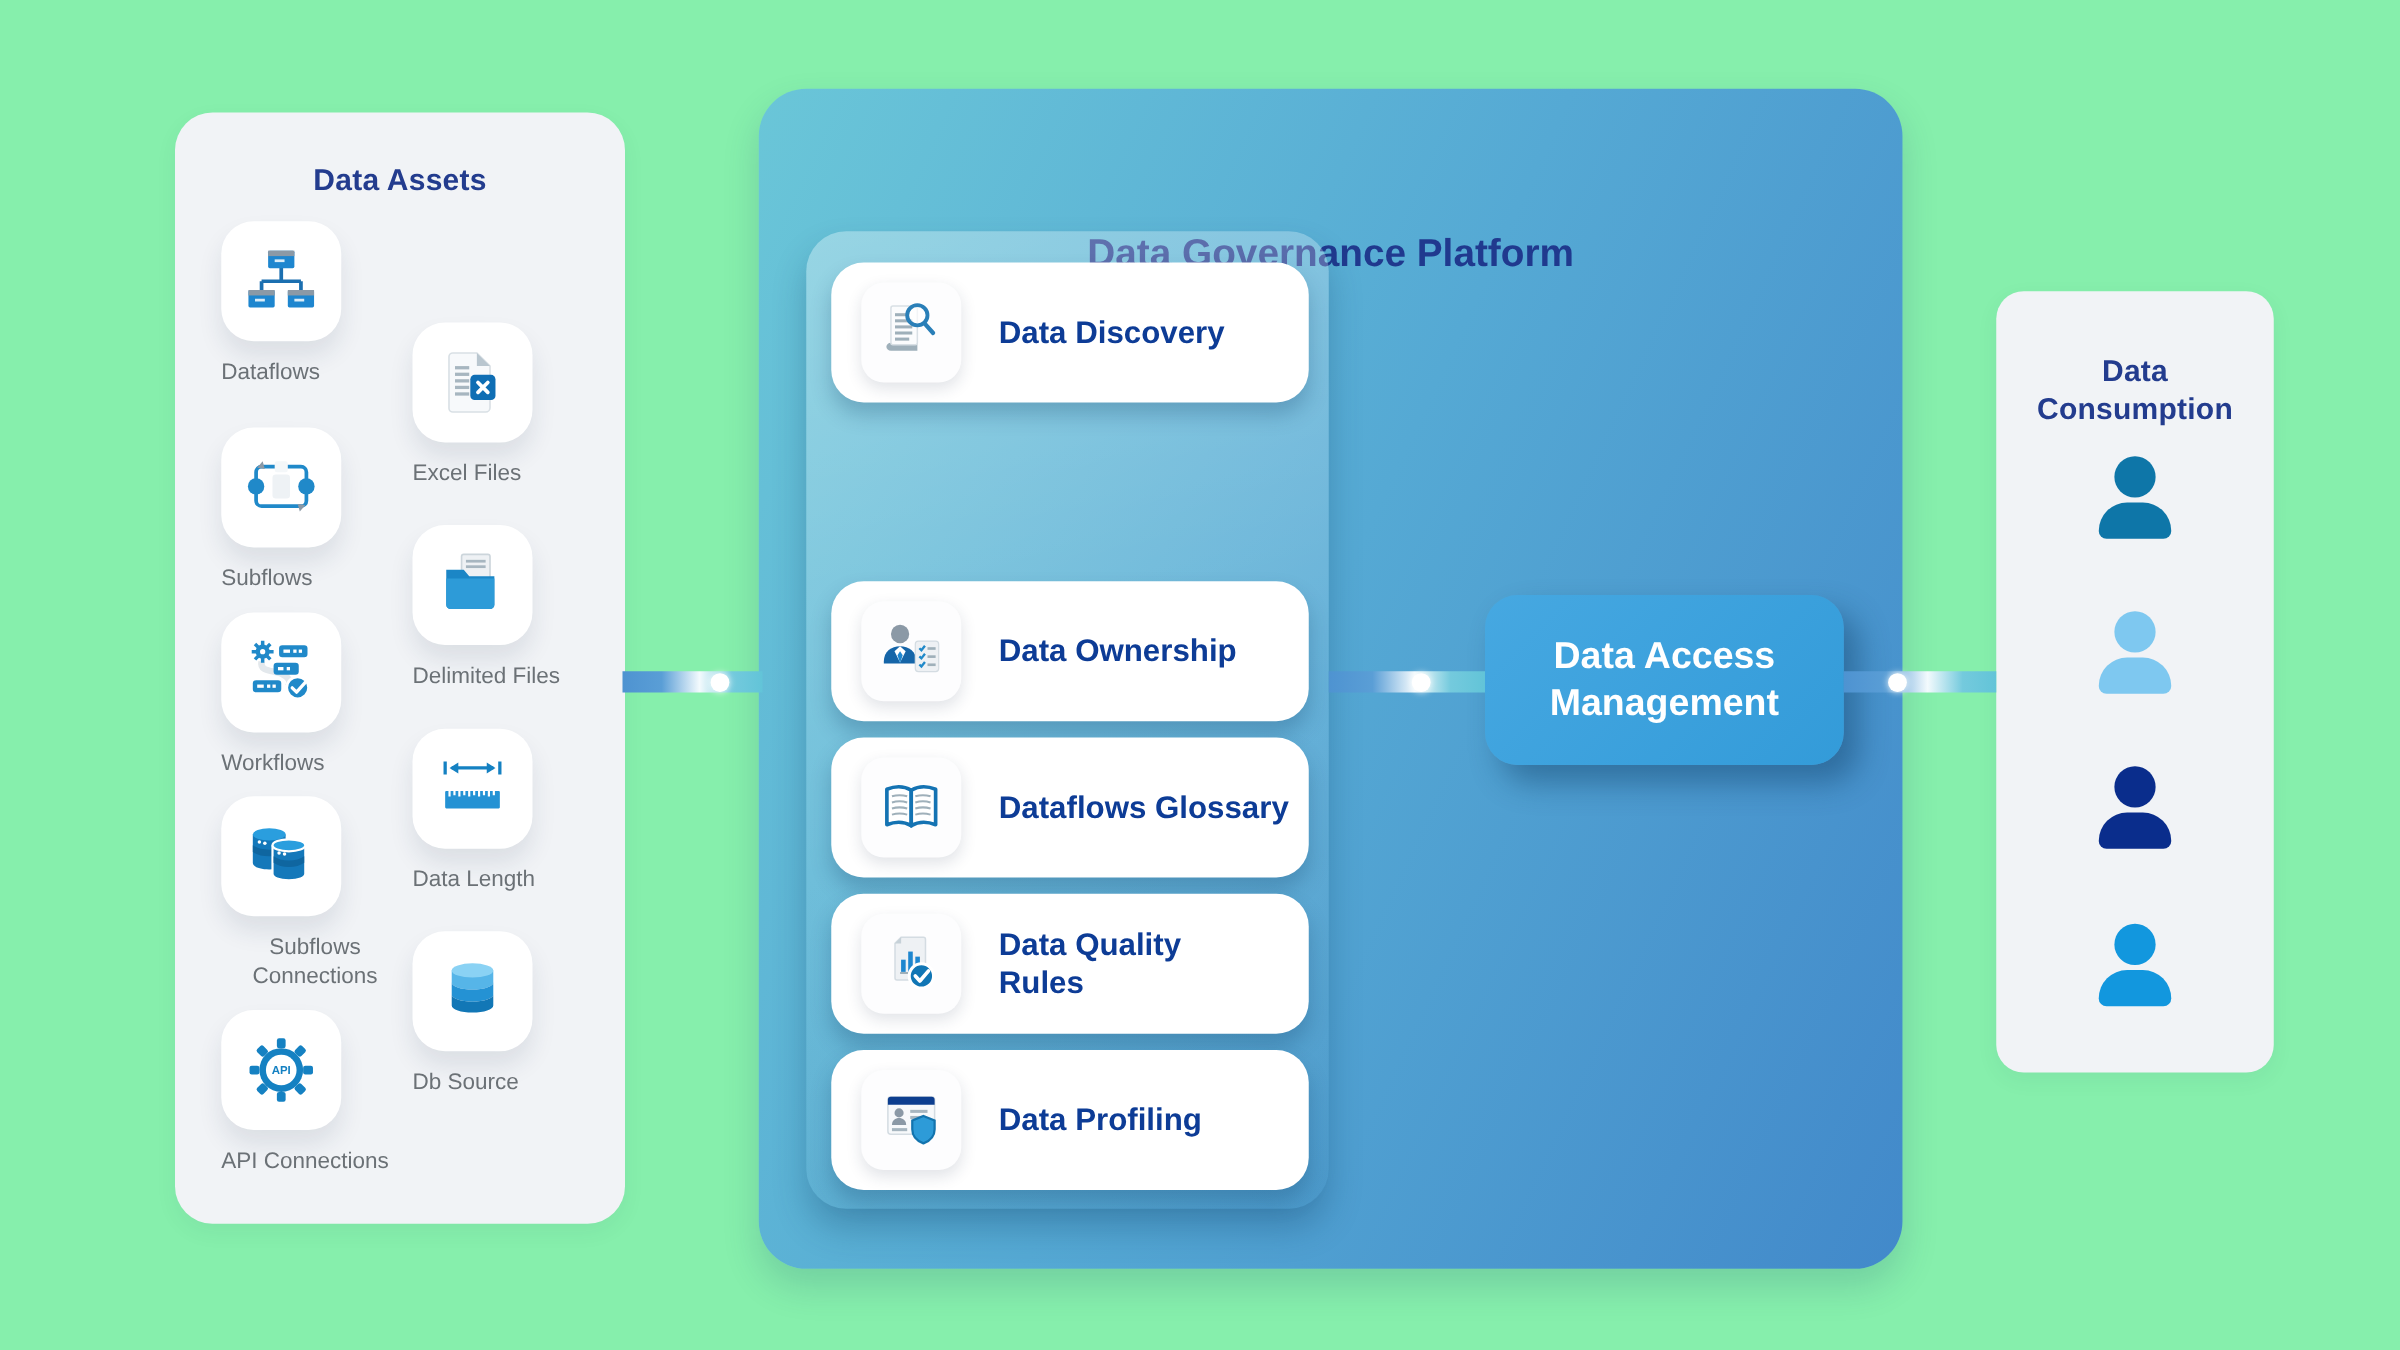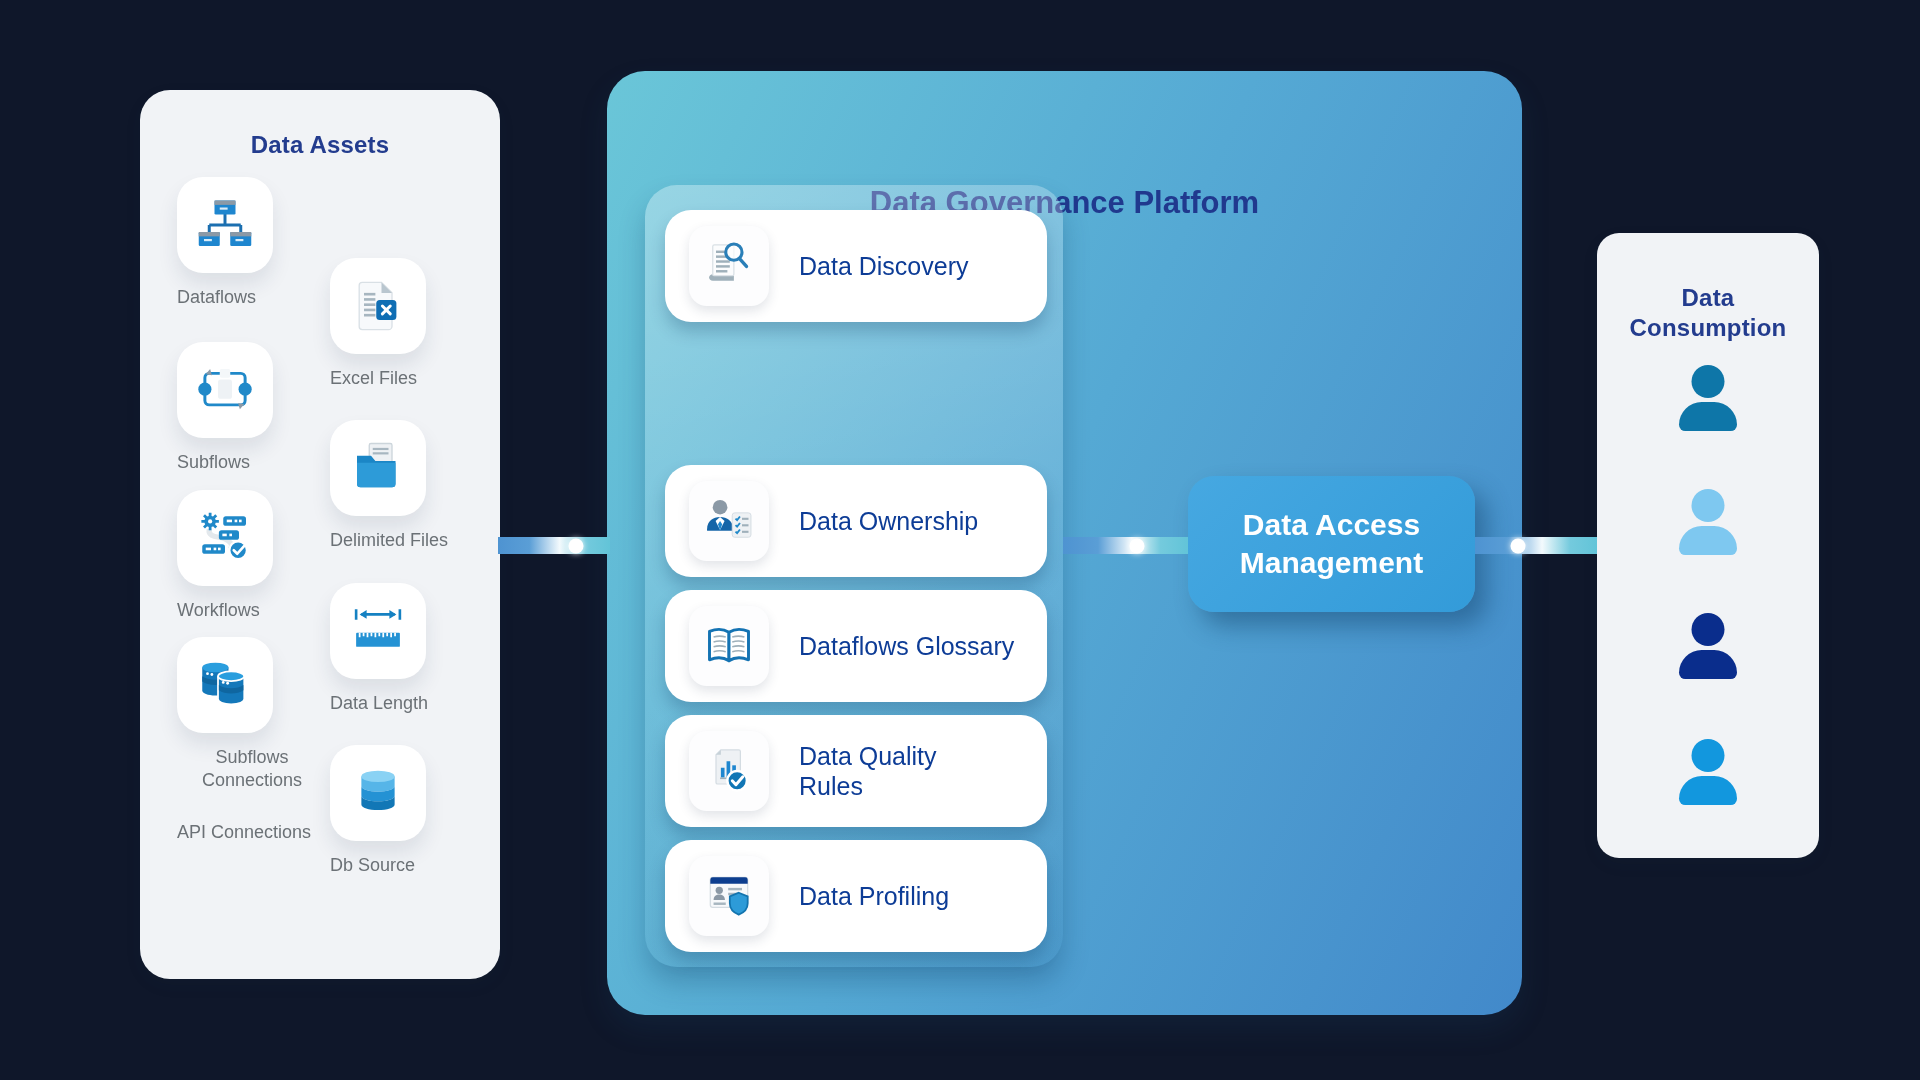--- a/index.html
+++ b/index.html
@@ -1,17 +1,17 @@
 <!DOCTYPE html>
 <html><head>
 <meta charset="utf-8">
 <style>
   html,body{margin:0;padding:0;background:#ffffff;}
   #canvas{
-    position:relative;width:1920px;height:1080px;background:#0f172a;overflow:hidden;
+    position:relative;width:1920px;height:1080px;background:#86efac;overflow:hidden;
     font-family:"Liberation Sans", sans-serif;
   }
   .panel{position:absolute;border-radius:30px;}
   
   .gray-panel{background:#f1f3f6;box-shadow:0 6px 18px rgba(40,60,90,0.06);}
   #assets-panel{left:140px;top:90px;width:360px;height:889px;}
   #consumption-panel{left:1597px;top:233px;width:222px;height:625px;border-radius:22px;}
   .panel-title{
     position:absolute;width:100%;text-align:center;color:#233c8e;font-weight:bold;
     font-size:24px;line-height:30px;letter-spacing:0.2px;
@@ -44,21 +44,21 @@
   }
   .module-card{
     position:absolute;left:20px;width:382px;height:112px;border-radius:26px;background:#ffffff;
     box-shadow:0 10px 16px rgba(15,60,100,0.25);display:flex;align-items:center;padding-left:24px;box-sizing:border-box;
   }
   .module-chip{
     width:80px;height:80px;border-radius:18px;background:#fdfdfe;flex:0 0 auto;
     box-shadow:0 5px 12px rgba(30,50,80,0.13);display:flex;align-items:center;justify-content:center;
   }
   .module-label{
-    margin-left:30px;color:#0d3c96;font-size:25px;font-weight:400;line-height:30px;white-space:nowrap;
+    margin-left:30px;color:#0d3c96;font-size:25px;font-weight:700;line-height:30px;white-space:nowrap;
   }
   .module-label.wrap{white-space:normal;width:170px;}
   
   #access-box{
     position:absolute;left:581px;top:405px;width:287px;height:136px;border-radius:26px;
     background:linear-gradient(135deg,#46a8e1,#339bd9);
     box-shadow:12px 14px 24px rgba(16,62,102,0.45);
     display:flex;align-items:center;justify-content:center;text-align:center;
     color:#ffffff;font-size:30px;font-weight:bold;line-height:38px;padding:0 30px;box-sizing:border-box;
   }
@@ -177,20 +177,37 @@
             <ellipse cx="39" cy="22" rx="15" ry="5.5" fill="#2a9ede" stroke="#fff" stroke-width="2"></ellipse>
             <circle cx="30" cy="29" r="1.6" fill="#fff"></circle>
               <circle cx="35" cy="30" r="1.6" fill="#fff"></circle>
           </g>
         </svg>
       </div>
       <div class="asset-label">Subflows Connections</div>
     </div>
 
     <div class="asset" style="left:37px;top:718px">
+      <div class="asset-card">
+        <svg width="56" height="56" viewBox="0 0 64 64">
+          <g fill="#1581c2">
+            <rect x="28" y="3" width="8" height="9" rx="2"></rect>
+            <rect x="28" y="3" width="8" height="9" rx="2" transform="rotate(45 32 32)"></rect>
+            <rect x="28" y="3" width="8" height="9" rx="2" transform="rotate(90 32 32)"></rect>
+            <rect x="28" y="3" width="8" height="9" rx="2" transform="rotate(135 32 32)"></rect>
+            <rect x="28" y="3" width="8" height="9" rx="2" transform="rotate(180 32 32)"></rect>
+            <rect x="28" y="3" width="8" height="9" rx="2" transform="rotate(225 32 32)"></rect>
+            <rect x="28" y="3" width="8" height="9" rx="2" transform="rotate(270 32 32)"></rect>
+            <rect x="28" y="3" width="8" height="9" rx="2" transform="rotate(315 32 32)"></rect>
+          </g>
+          <circle cx="32" cy="32" r="20" fill="#1581c2"></circle>
+          <circle cx="32" cy="32" r="14" fill="#ffffff"></circle>
+          <text x="32" y="36" text-anchor="middle" font-size="10.5" font-weight="bold" fill="#1581c2" font-family="Liberation Sans, sans-serif">API</text>
+        </svg>
+      </div>
       <div class="asset-label">API Connections</div>
     </div>
 
     <div class="asset" style="left:190px;top:168px">
       <div class="asset-card">
         <svg width="56" height="56" viewBox="0 0 64 64">
           <path d="M14 5h22l12 12v38a4 4 0 0 1-4 4H14a3.5 3.5 0 0 1-3.5-3.5v-47A3.5 3.5 0 0 1 14 5z" fill="#f7f9fb" stroke="#d9e0e5" stroke-width="1.5"></path>
           <path d="M36 5l12 12H36z" fill="#b9c6cf"></path>
           <g fill="#a7b6c0">
               <rect x="16" y="17" width="13" height="3"></rect>

